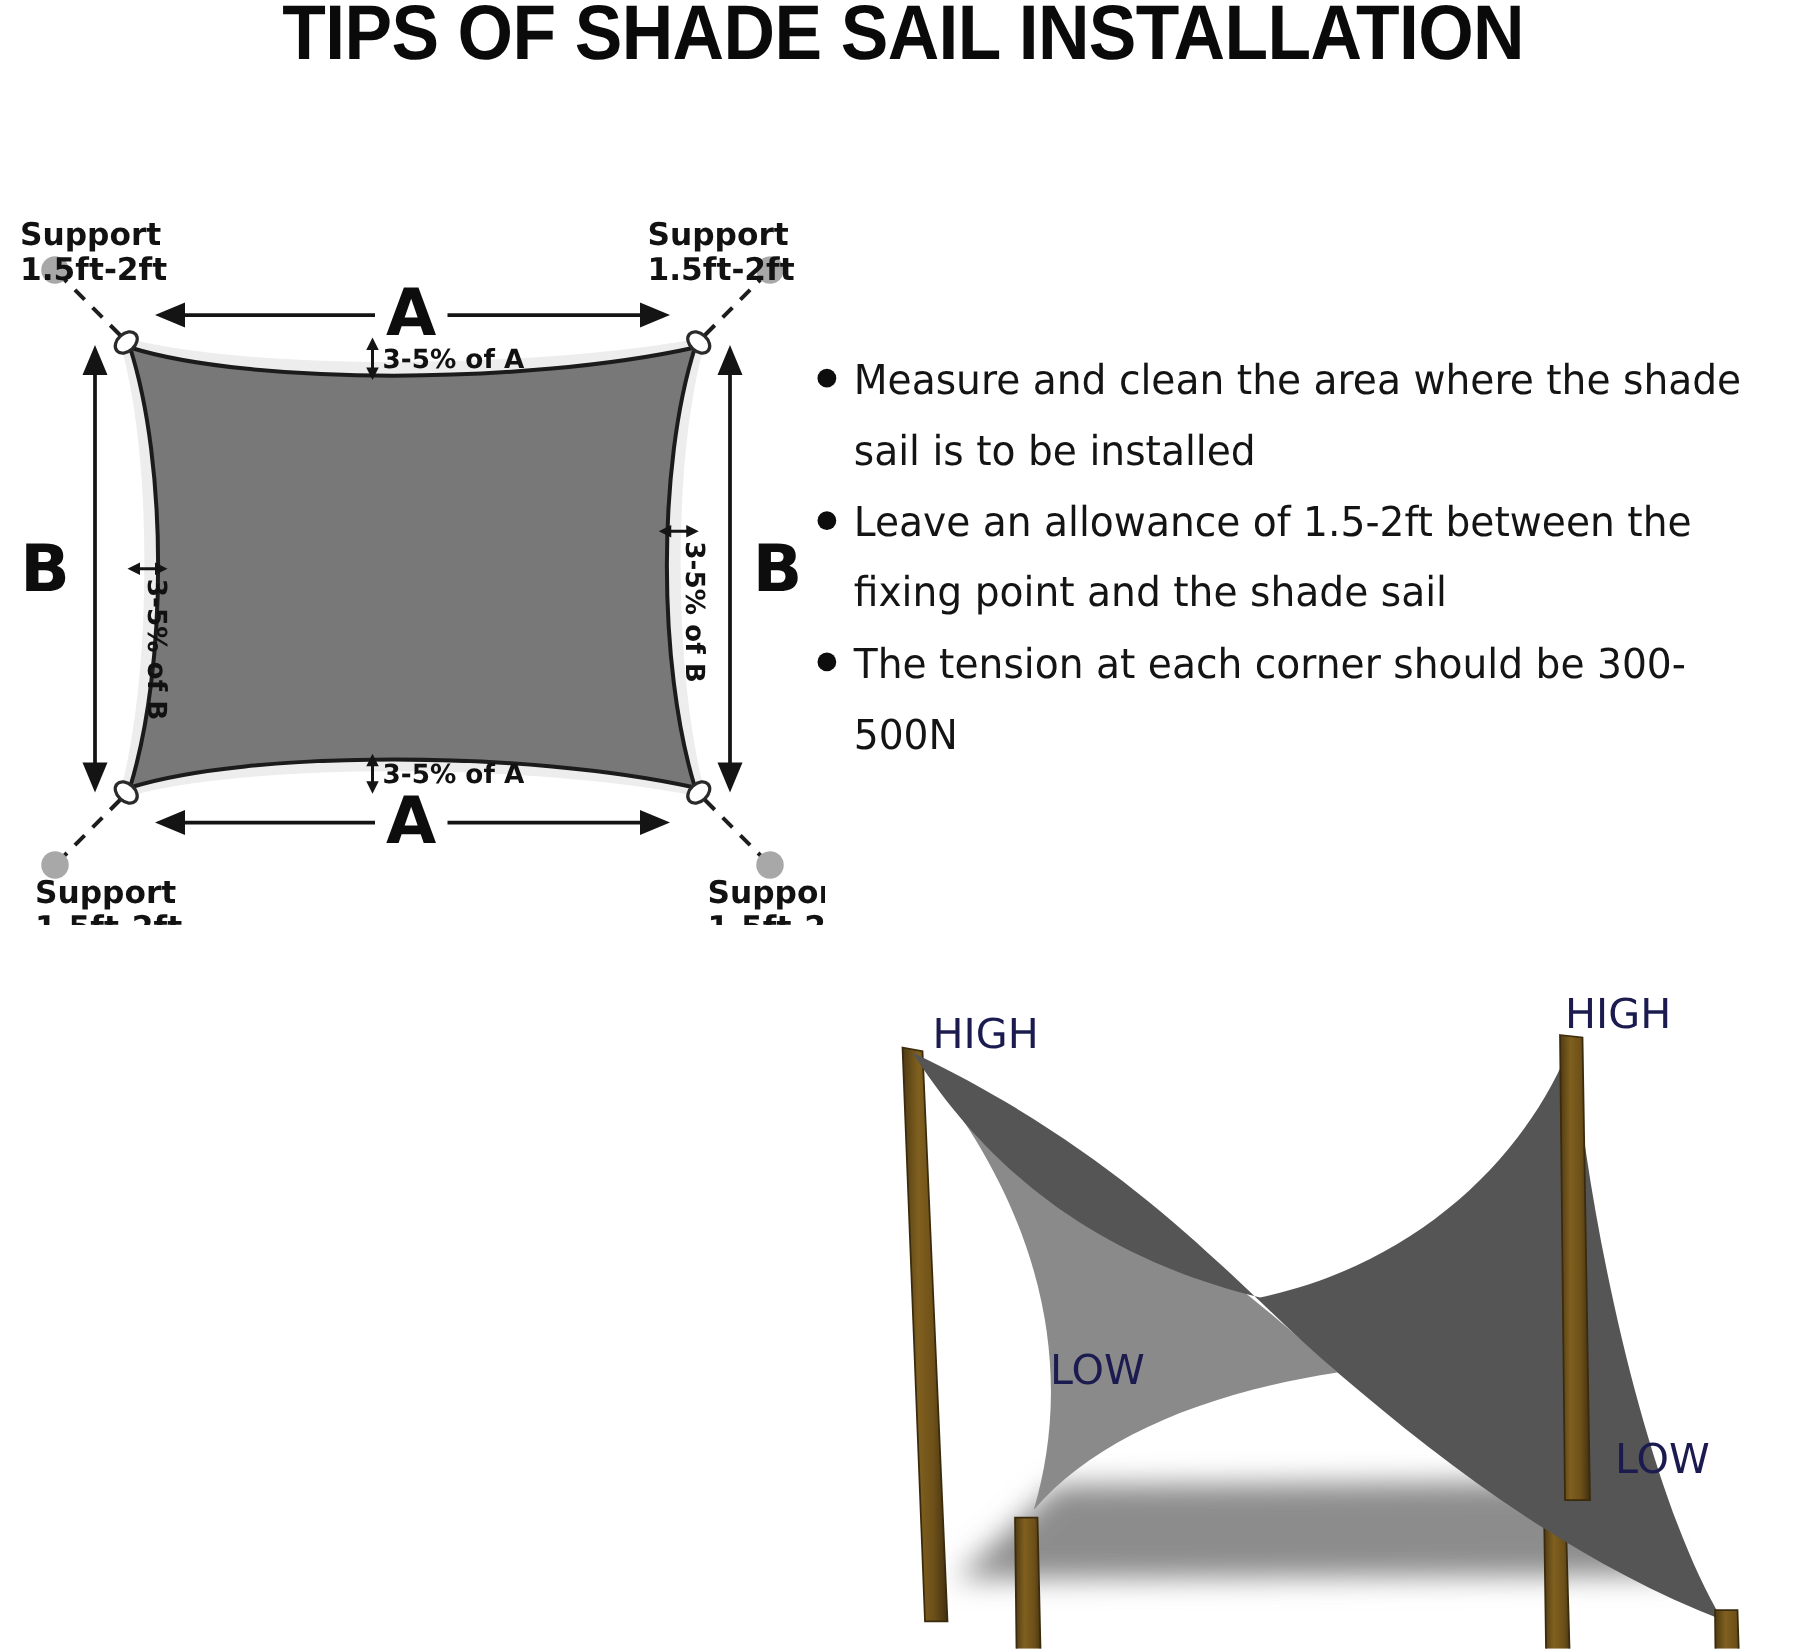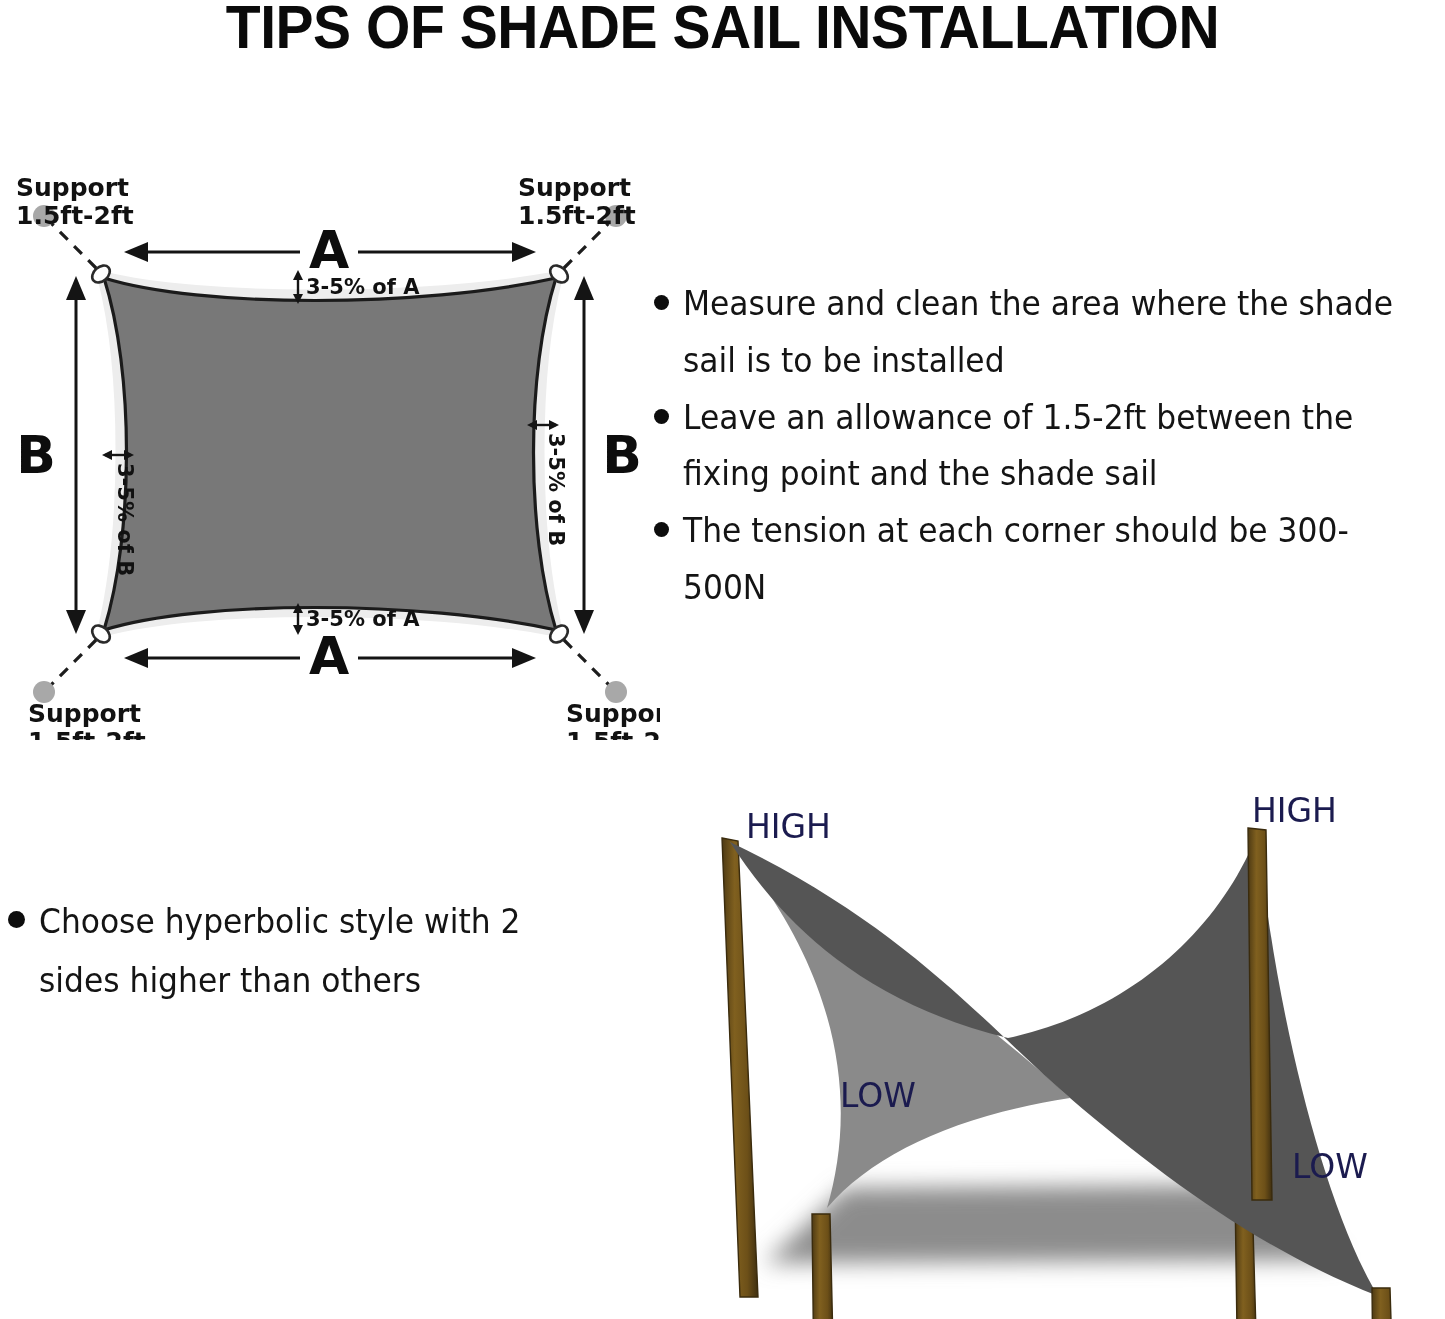--- a/index.html
+++ b/index.html
@@ -183,24 +183,20 @@
       <span class="bullet-dot"></span>
       <span class="bullet-text">Leave an allowance of 1.5-2ft between the fixing point and the shade sail</span>
     </div>
     <div class="bullet-row">
       <span class="bullet-dot"></span>
       <span class="bullet-text">The tension at each corner should be 300-500N</span>
     </div>
   </div>
 
   <div class="bullets" id="bullets-left">
-    <div class="bullet-row">
-      <span class="bullet-dot"></span>
-      <span class="bullet-text">Choose hyperbolic style with 2 sides higher than others</span>
-    </div>
   </div>
 
   <svg class="layer" style="left:660px;top:780px;" width="785" height="539" viewBox="0 0 785 539">
     <defs>
       <filter id="shadowBlur" x="-30%" y="-60%" width="160%" height="250%">
         <feGaussianBlur stdDeviation="11"></feGaussianBlur>
       </filter>
       <linearGradient id="postGrad" x1="0" y1="0" x2="1" y2="0">
         <stop offset="0%" stop-color="#4e3a13"></stop>
         <stop offset="35%" stop-color="#80601f"></stop>

